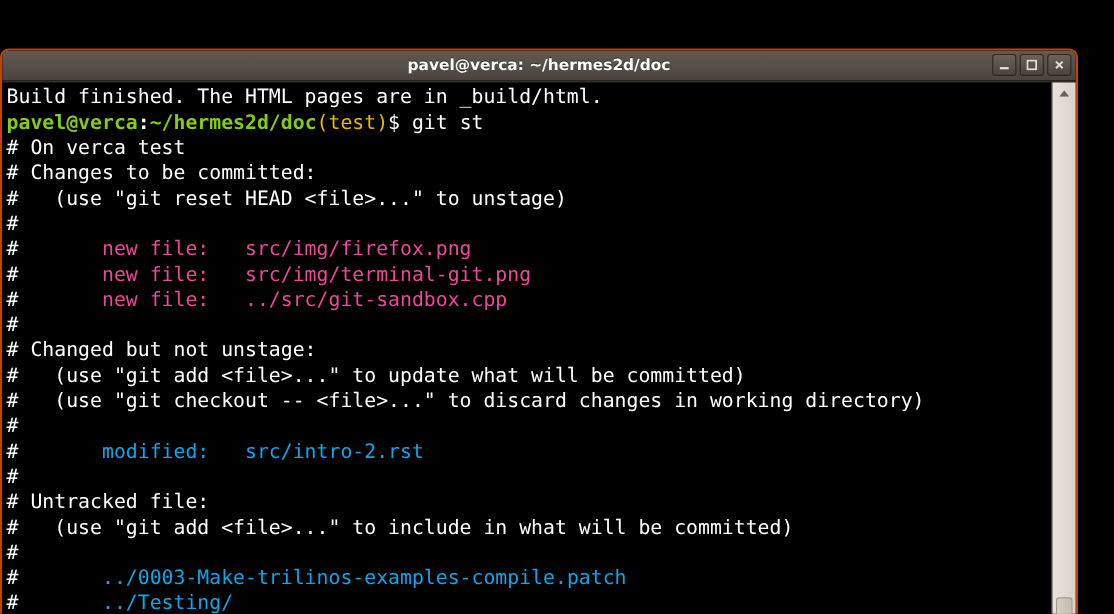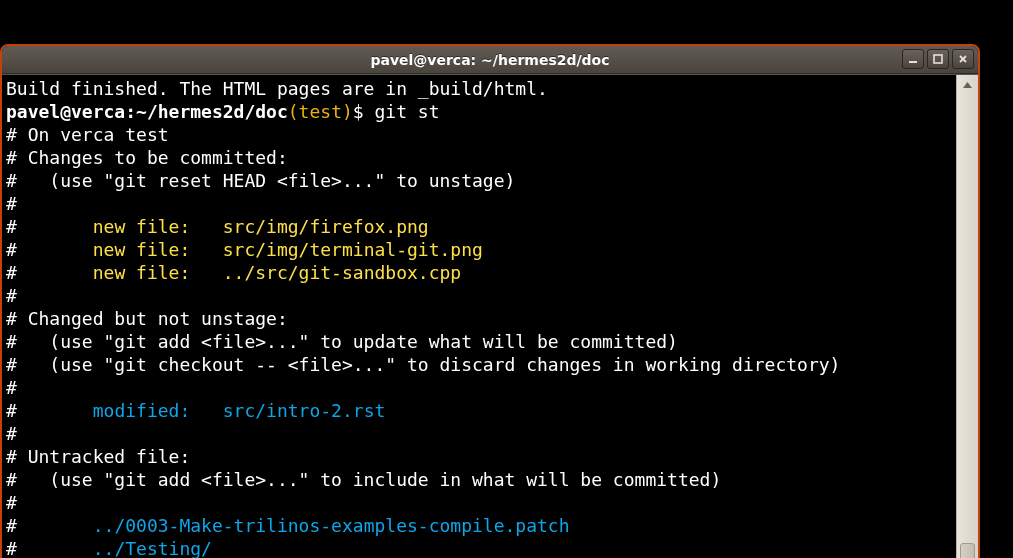--- a/index.html
+++ b/index.html
@@ -44,23 +44,23 @@
     flex: 1 1 auto;
     background: #000;
     color: #fff;
     font-family: "DejaVu Sans Mono", "Liberation Mono", monospace;
     font-size: 18px;
     line-height: 23px;
     padding: 2px 4px 0 4px;
     white-space: pre;
     overflow: hidden;
   }
-  .terminal .prompt-host { color: #ffffff; font-weight: bold; }
+  .terminal .prompt-host { color: #84cc16; font-weight: bold; }
   .terminal .prompt-branch { color: #eab308; }
-  .terminal .green { color: #fde047; }
+  .terminal .green { color: #ec4899; }
   .terminal .red { color: #0ea5e9; }
   .terminal .bold { font-weight: bold; }
   .scrollbar {
     flex: 0 0 22px;
     background: linear-gradient(to right, #e9e4dc, #d9d3c9);
     border-left: 1px solid #b7b0a5;
     position: relative;
   }
   .scroll-arrow {
     position: absolute; left: 0; right: 0; height: 20px;

